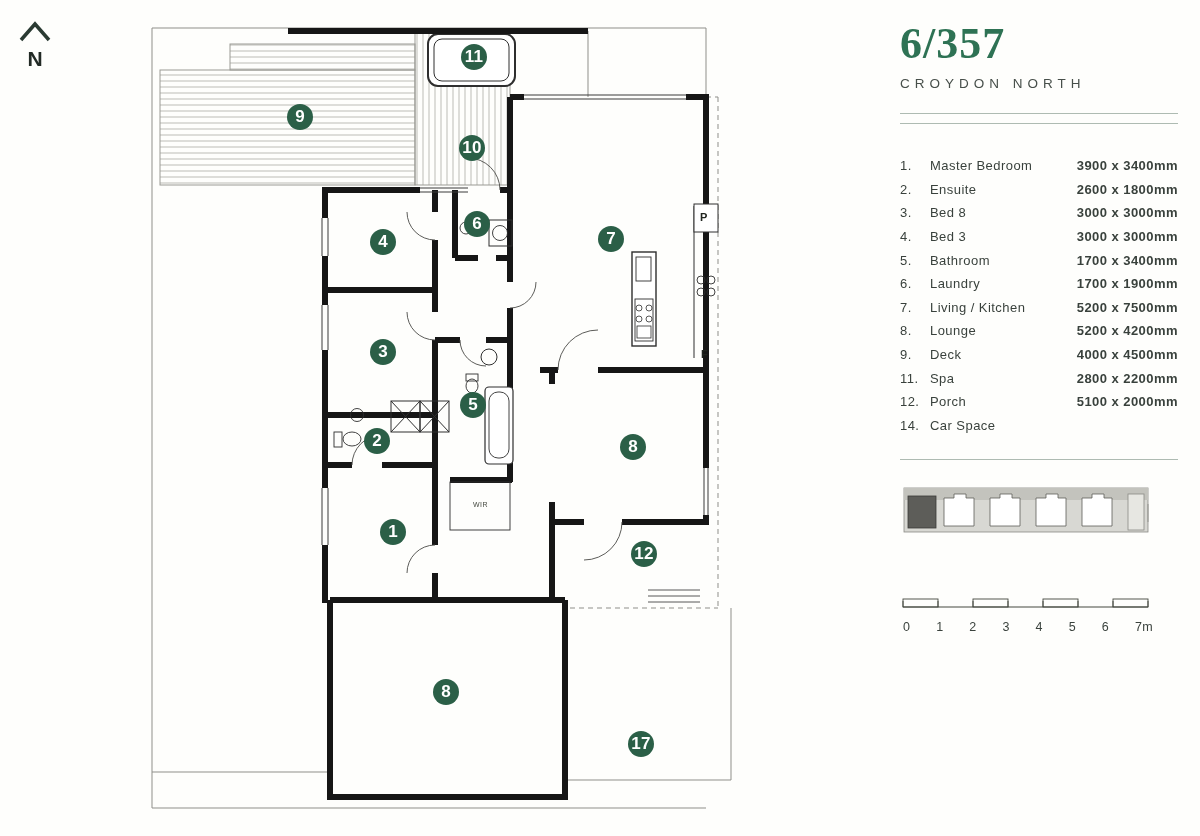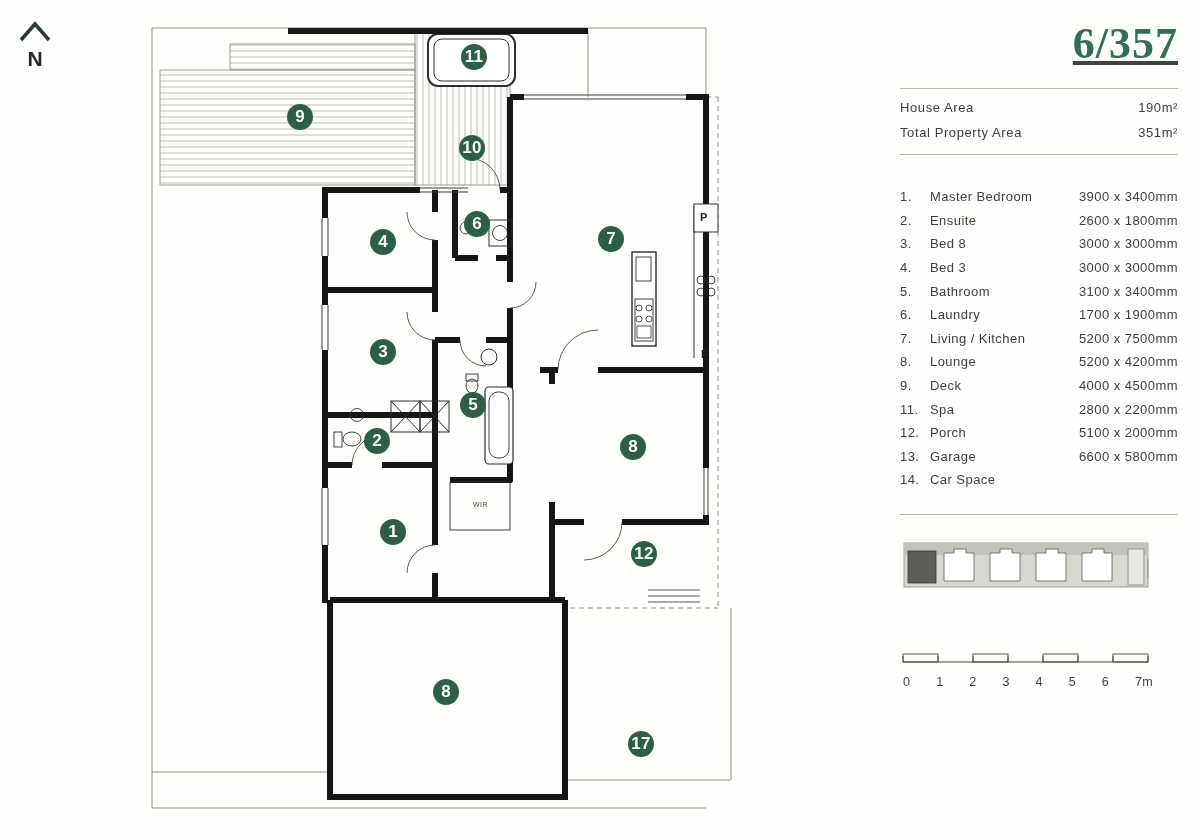--- a/index.html
+++ b/index.html
@@ -18,36 +18,36 @@
     display:flex;align-items:center;justify-content:center;letter-spacing:.2px;
   }
   .plan-label{position:absolute;color:#20241f;font-weight:bold;font-size:11px;}
   .plan-label.small{font-size:7px;font-weight:normal;letter-spacing:.5px;color:#44483f;}
 
   
   .north{position:absolute;left:16px;top:18px;}
 
   
   .panel{position:absolute;left:900px;top:22px;width:278px;color:var(--muted_text);}
-  .title-block{text-align:right;text-decoration:underline;}
+  .title-block{}
   .t-unit{font-family:"Liberation Serif",serif;font-weight:bold;color:var(--green);
           font-size:44px;line-height:1;letter-spacing:1px;}
   .t-street{font-family:"Liberation Serif",serif;font-weight:bold;color:var(--green);
           font-size:27px;line-height:1.1;margin-top:5px;letter-spacing:.5px;}
   .t-suburb{font-size:13.5px;letter-spacing:5px;color:#474f4a;margin-top:10px;}
   .divider{border-top:1px solid var(--divider);height:0;}
   .d1{margin-top:22px;} .d2{margin-top:9px;} .d3{margin-top:22px;}
   .area-rows{margin-top:6px;}
   .area-row{display:flex;justify-content:space-between;font-size:13px;letter-spacing:.6px;
             padding:5px 0;color:#39413c;}
   .room-list{margin-top:30px;}
   .room-row{display:flex;font-size:13px;letter-spacing:.45px;height:23.6px;align-items:center;color:#39413c;}
   .rn{width:30px;flex:0 0 30px;}
   .rname{flex:1;}
-  .rdims{text-align:center;white-space:nowrap;}
+  .rdims{text-align:center;white-space:nowrap;font-weight:bold;}
   .siteplan{margin-top:14px;}
   .scalebar{margin-top:44px;}
   .scale-labels{display:flex;justify-content:space-between;width:250px;margin:4px 0 0 3px;
                 font-size:12.5px;color:#3a423d;letter-spacing:.3px;}
 </style>
 </head>
 <body>
 
 <div class="canvas">
 
@@ -184,34 +184,25 @@
   <div class="marker" style="left:433px;top:679px">8</div>
   <div class="marker" style="left:628px;top:731px">17</div>
 
   <span class="plan-label" style="left:700px;top:211px">P</span>
   <span class="plan-label" style="left:701px;top:348px">F</span>
   <span class="plan-label small" style="left:473px;top:501px">WIR</span>
 
   <div class="panel">
     <div class="title-block">
       <div class="t-unit">6/357</div>
+      <div class="t-suburb">CROYDON NORTH</div>
     </div>
 
     <div class="divider d1"></div>
 
-    <div class="area-rows">
-      <div class="area-row">
-        <span>House Area</span>
-        <span>190m²</span>
-      </div>
-      <div class="area-row">
-        <span>Total Property Area</span>
-        <span>351m²</span>
-      </div>
-    </div>
 
     <div class="divider d2"></div>
 
     <div class="room-list">
       <div class="room-row">
         <span class="rn">1.</span>
         <span class="rname">Master Bedroom</span>
         <span class="rdims">3900 x 3400mm</span>
       </div>
       <div class="room-row">
@@ -225,21 +216,21 @@
         <span class="rdims">3000 x 3000mm</span>
       </div>
       <div class="room-row">
         <span class="rn">4.</span>
         <span class="rname">Bed 3</span>
         <span class="rdims">3000 x 3000mm</span>
       </div>
       <div class="room-row">
         <span class="rn">5.</span>
         <span class="rname">Bathroom</span>
-        <span class="rdims">3100 x 3400mm</span>
+        <span class="rdims">1700 x 3400mm</span>
       </div>
       <div class="room-row">
         <span class="rn">6.</span>
         <span class="rname">Laundry</span>
         <span class="rdims">1700 x 1900mm</span>
       </div>
       <div class="room-row">
         <span class="rn">7.</span>
         <span class="rname">Living / Kitchen</span>
         <span class="rdims">5200 x 7500mm</span>
@@ -256,25 +247,20 @@
       </div>
       <div class="room-row">
         <span class="rn">11.</span>
         <span class="rname">Spa</span>
         <span class="rdims">2800 x 2200mm</span>
       </div>
       <div class="room-row">
         <span class="rn">12.</span>
         <span class="rname">Porch</span>
         <span class="rdims">5100 x 2000mm</span>
-      </div>
-      <div class="room-row">
-        <span class="rn">13.</span>
-        <span class="rname">Garage</span>
-        <span class="rdims">6600 x 5800mm</span>
       </div>
       <div class="room-row">
         <span class="rn">14.</span>
         <span class="rname">Car Space</span>
         <span class="rdims"></span>
       </div>
     </div>
 
     <div class="divider d3"></div>
 

